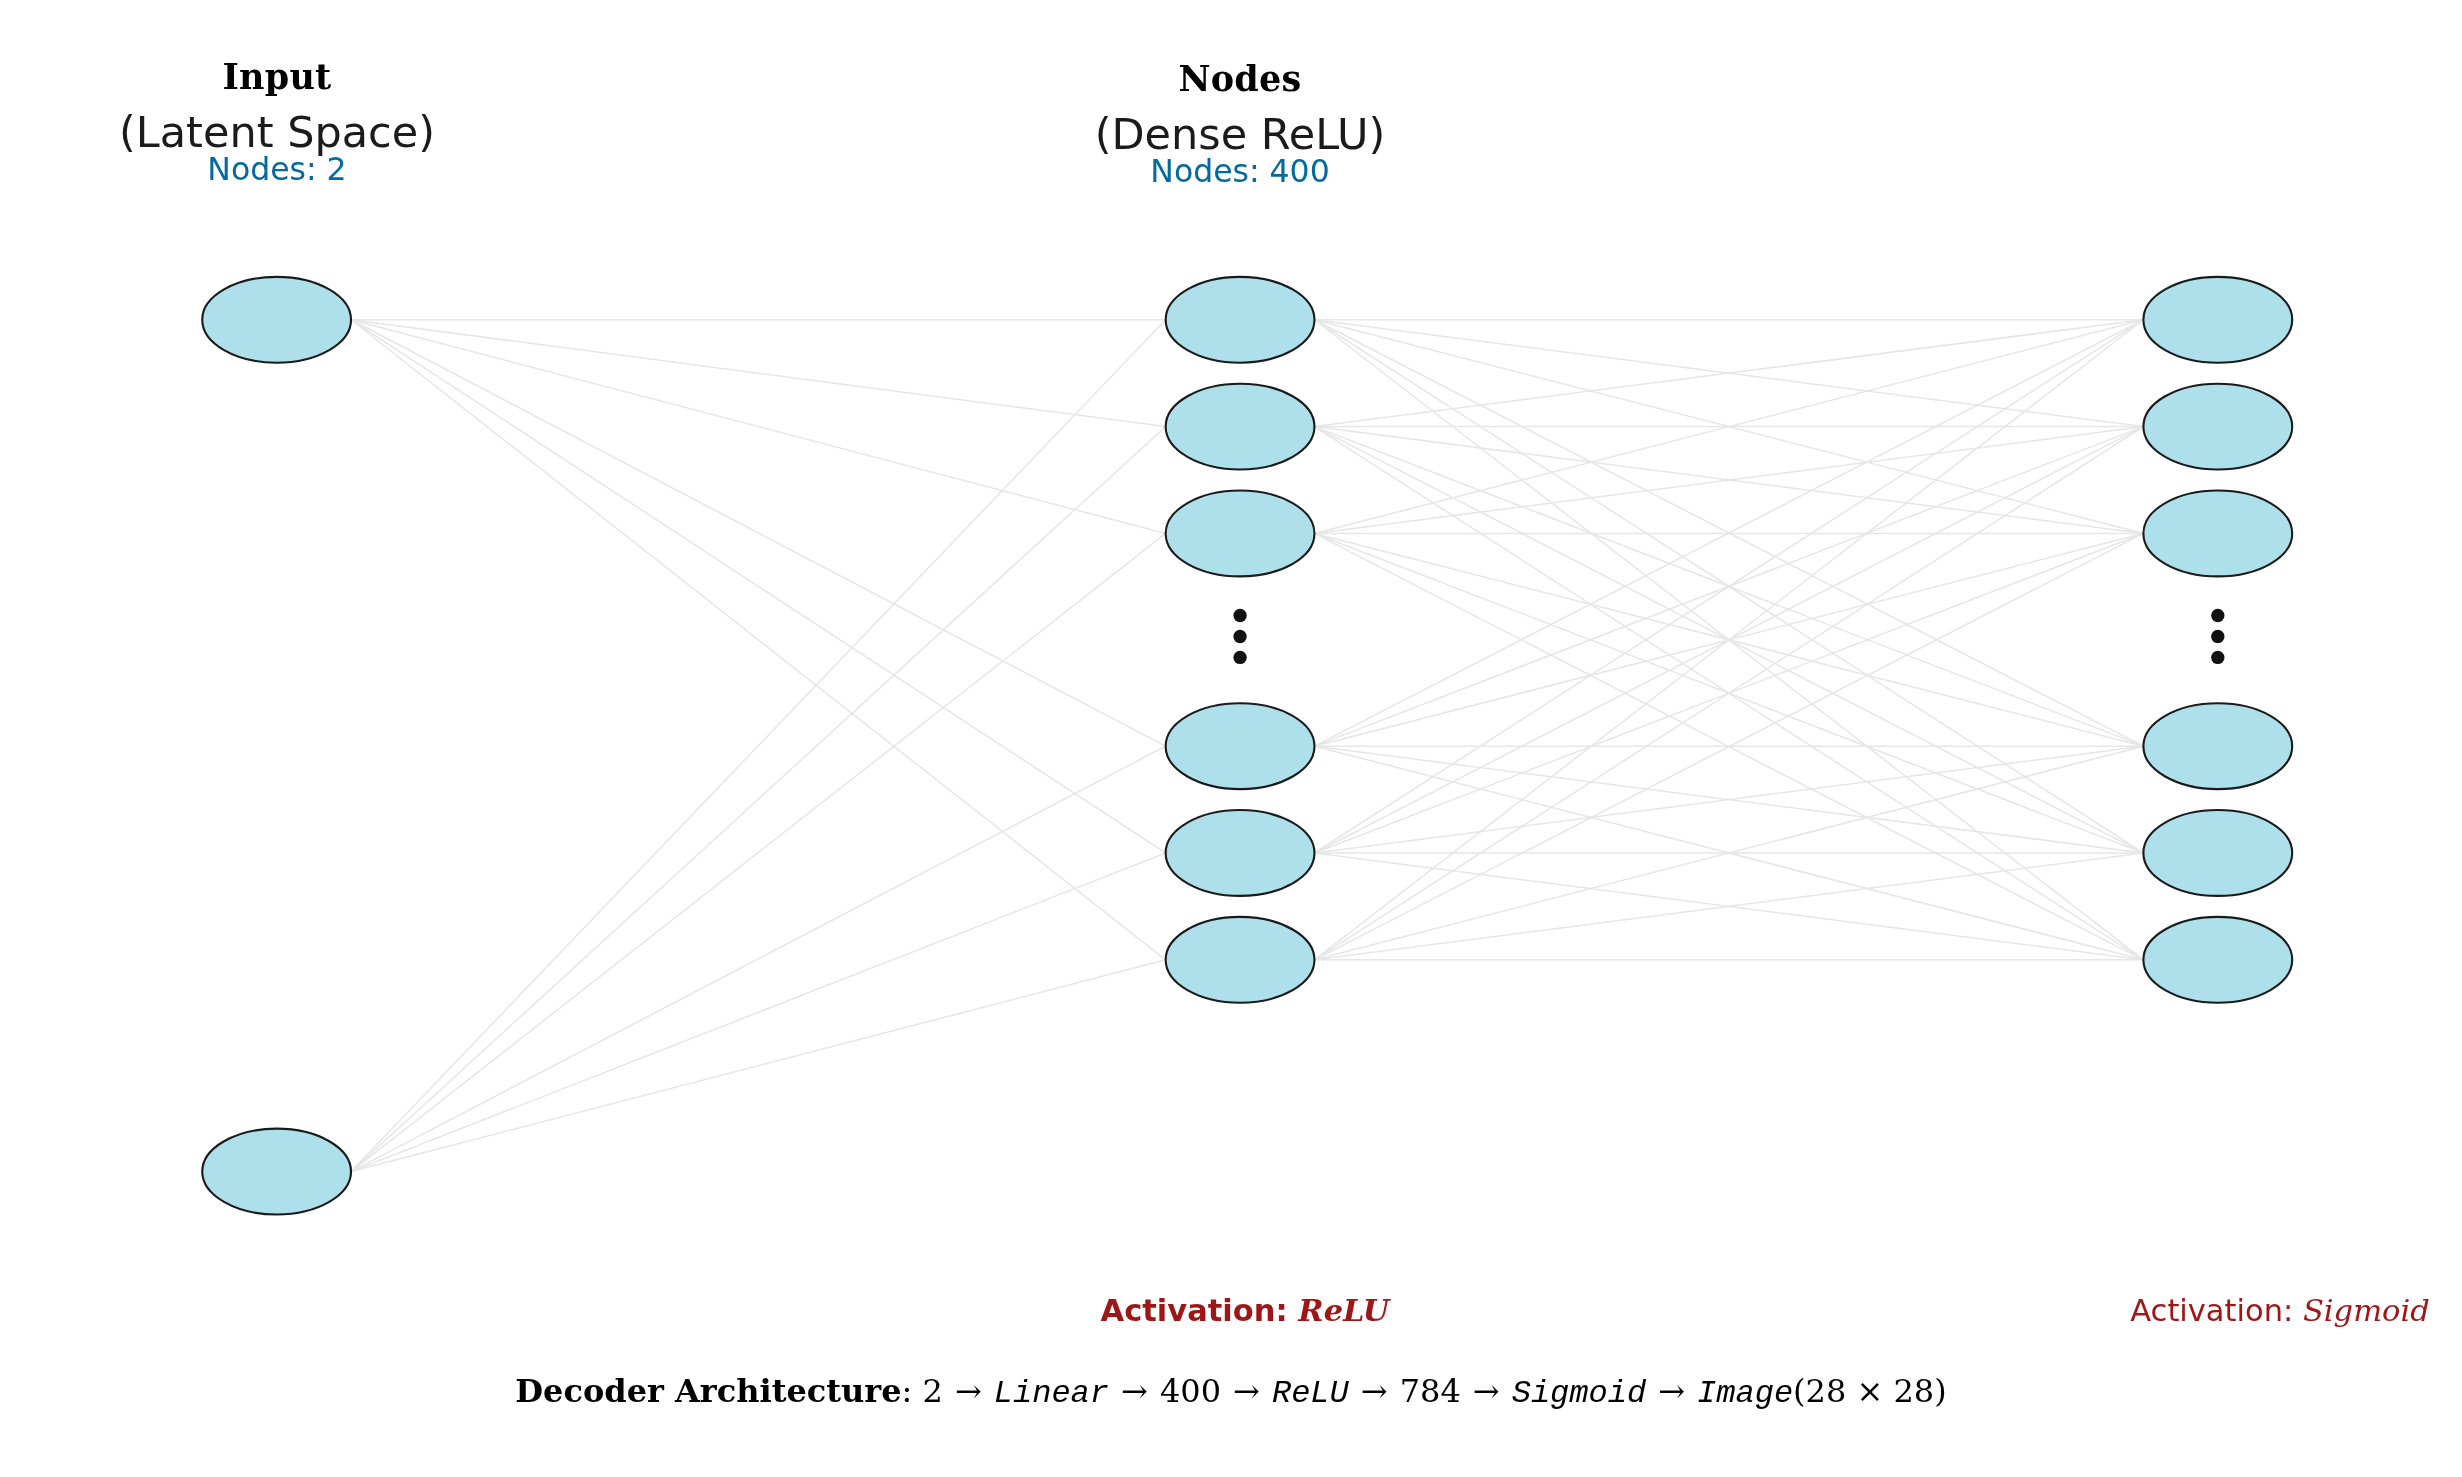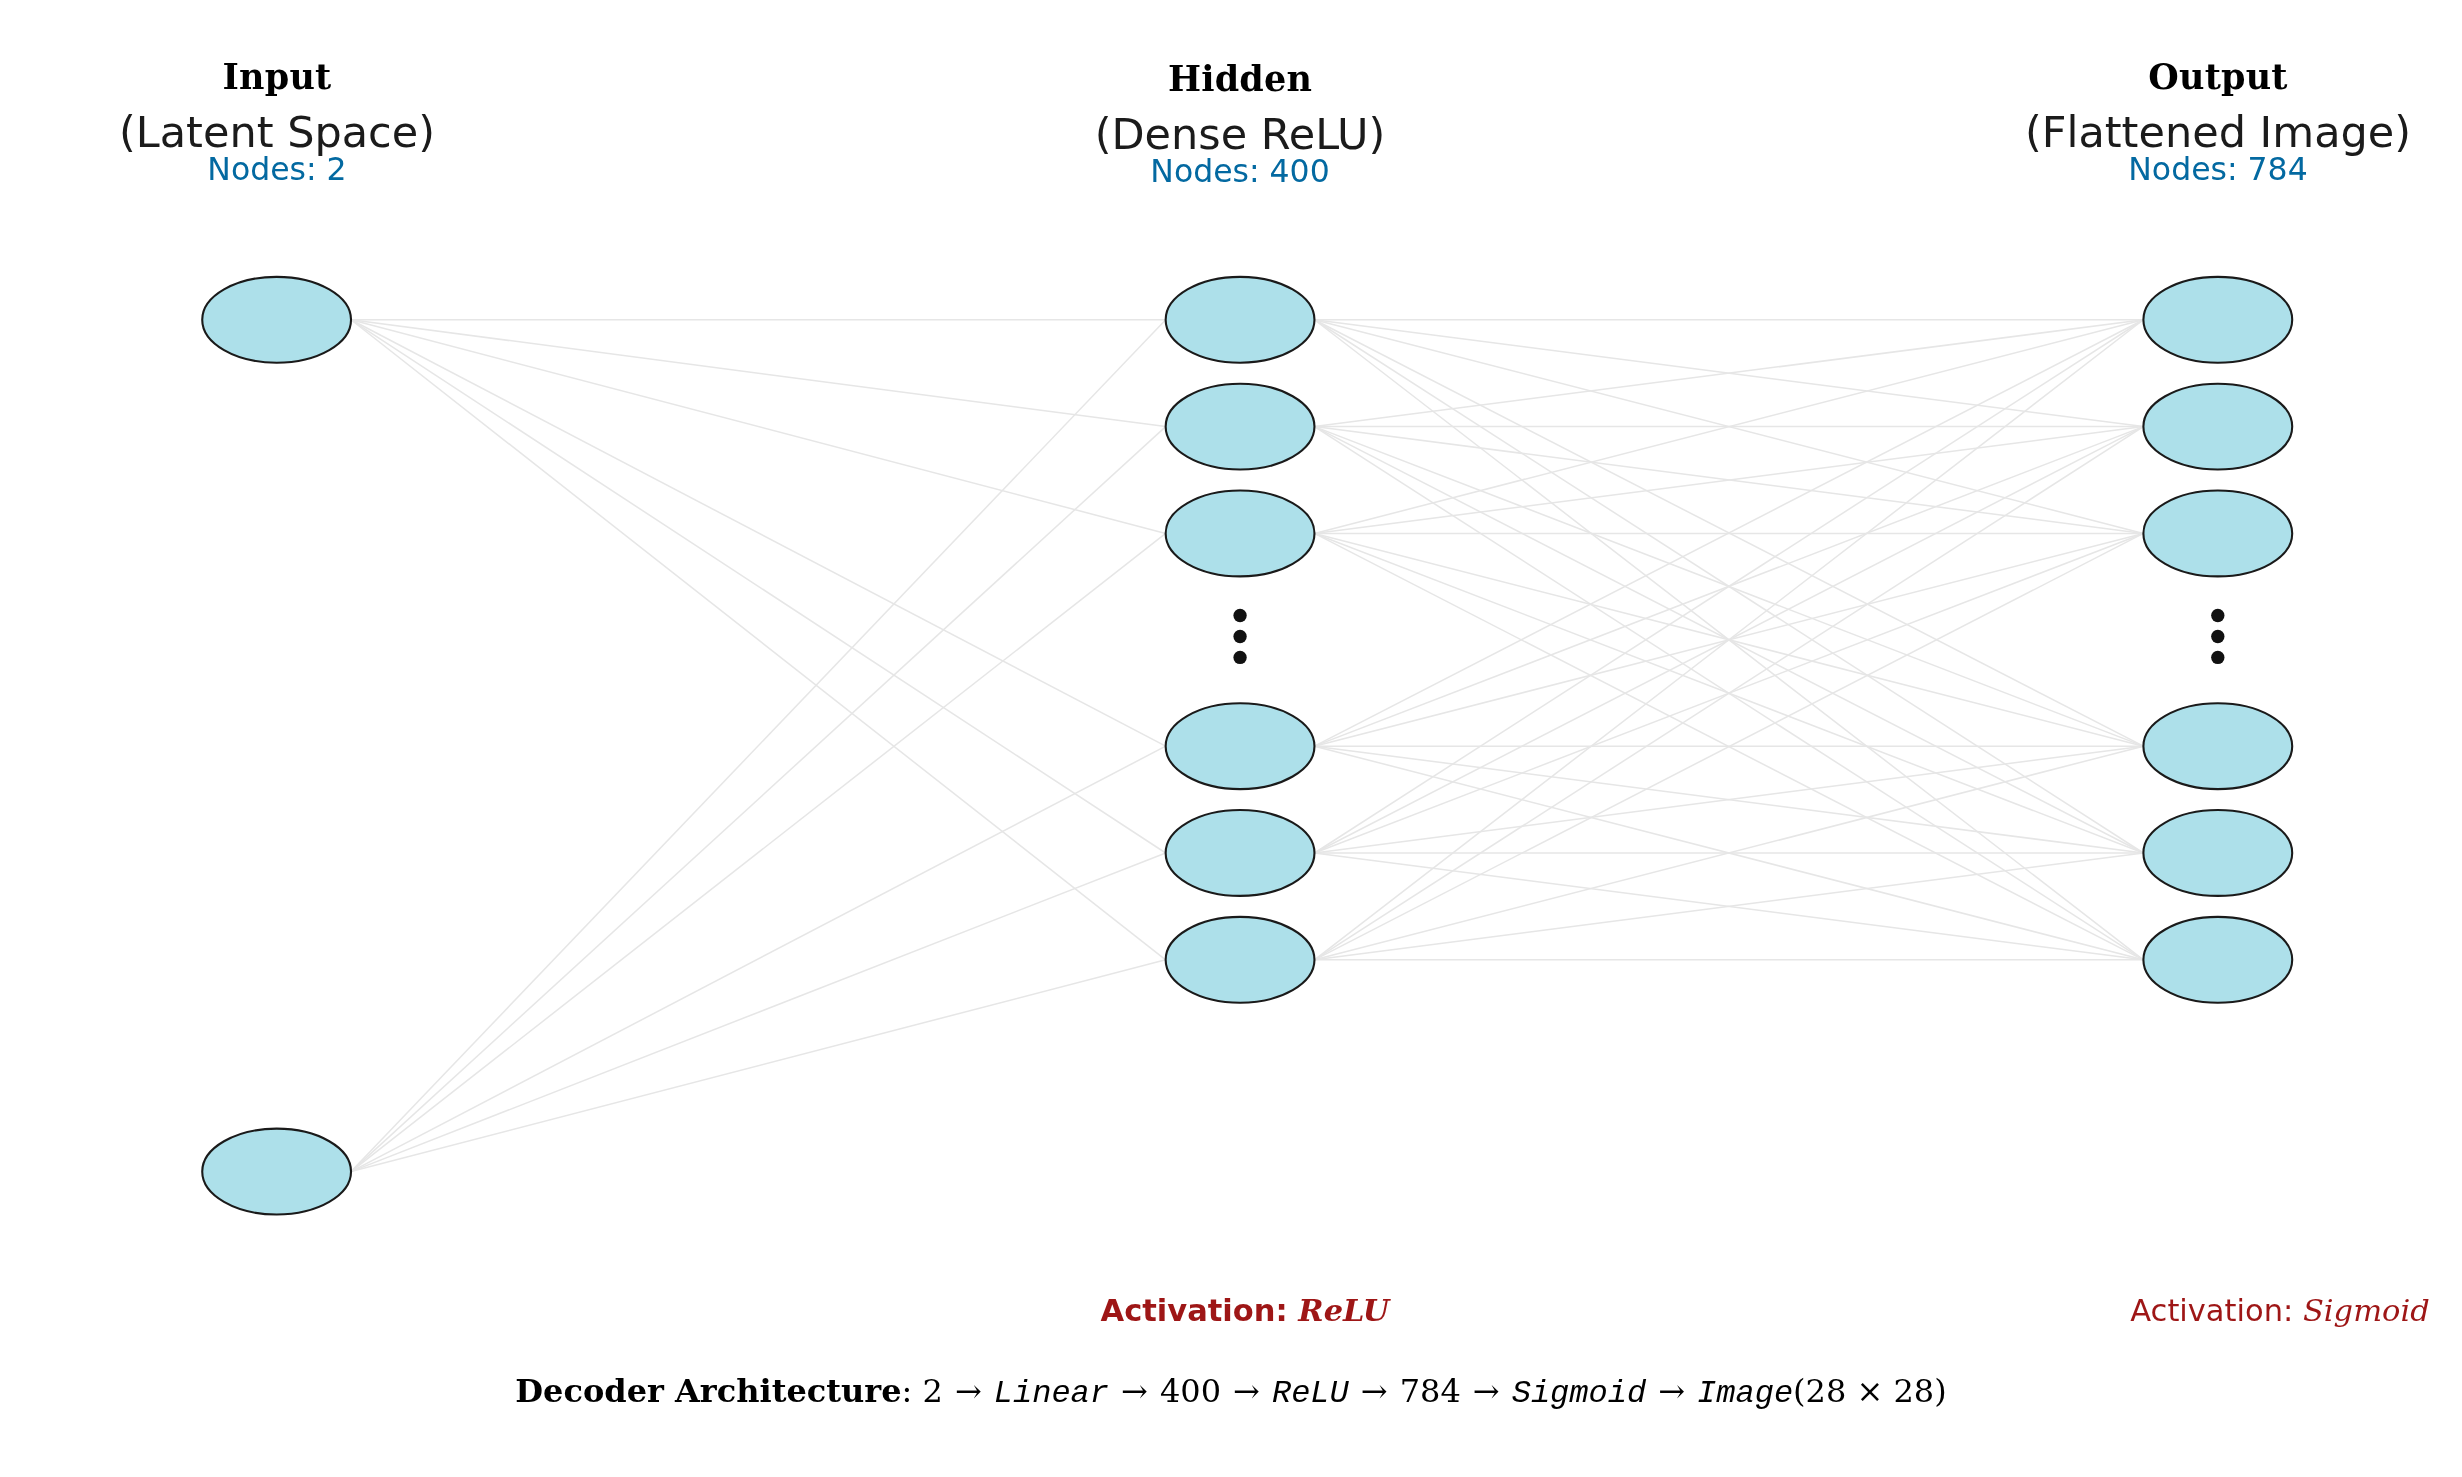--- a/index.html
+++ b/index.html
@@ -202,30 +202,25 @@
       </g>
   </svg>
 
   <div class="layer-header" id="header-input" style="left: 277px; top: 59px;">
     <div class="layer-title">Input</div>
     <div class="layer-subtitle">(Latent Space)</div>
     <div class="layer-nodecount">Nodes: 2</div>
   </div>
 
   <div class="layer-header" id="header-hidden" style="left: 1240px; top: 61px;">
-    <div class="layer-title">Hidden</div>
+    <div class="layer-title">Nodes</div>
     <div class="layer-subtitle">(Dense ReLU)</div>
     <div class="layer-nodecount">Nodes: 400</div>
   </div>
 
-  <div class="layer-header" id="header-output" style="left: 2218px; top: 59px;">
-    <div class="layer-title">Output</div>
-    <div class="layer-subtitle">(Flattened Image)</div>
-    <div class="layer-nodecount">Nodes: 784</div>
-  </div>
 
   <div class="activation-label" id="activation-hidden" style="top: 1311px; left: 1245px; transform: translate(-50%, -50%); font-weight: bold;">
     <span>Activation:</span>
     <span class="act-name">ReLU</span>
   </div>
 
   <div class="activation-label" id="activation-output" style="top: 1311px; left: 2280px; transform: translate(-50%, -50%);">
     <span>Activation:</span>
     <span class="act-name">Sigmoid</span>
   </div>

